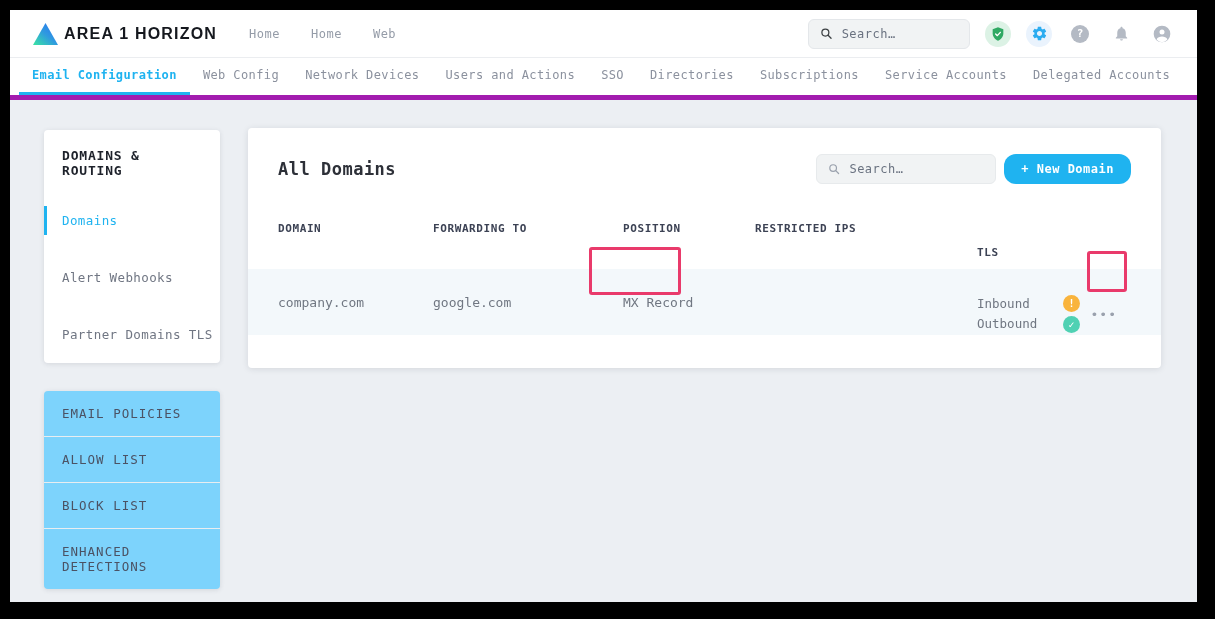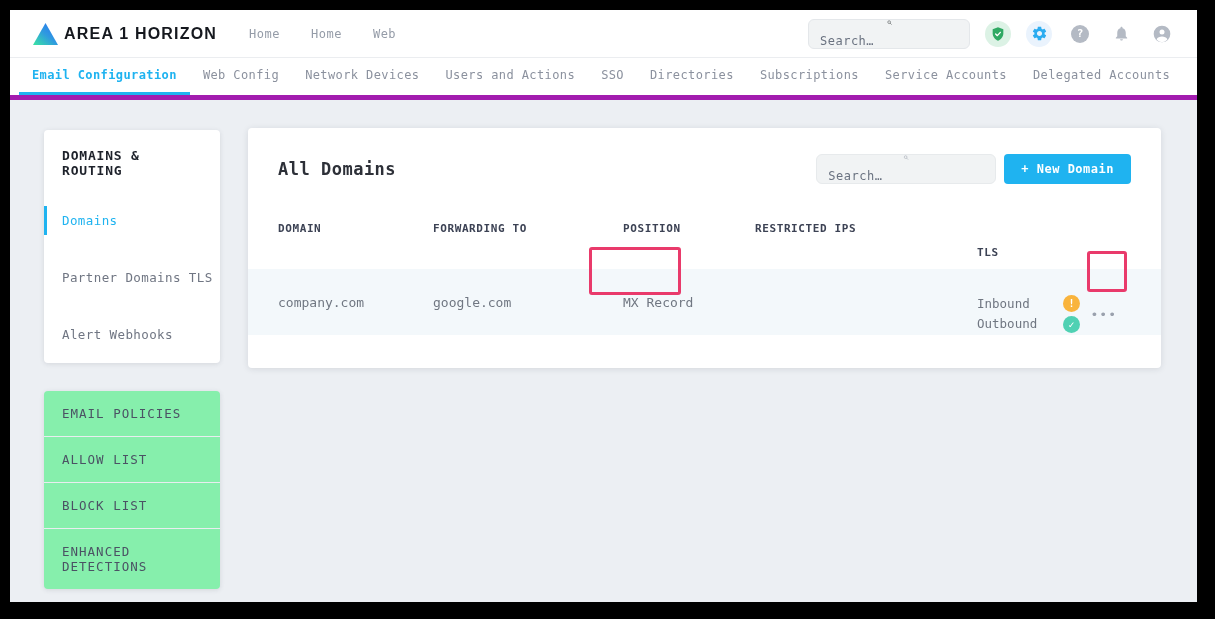--- a/index.html
+++ b/index.html
@@ -17,21 +17,21 @@
   .brand { display:flex; align-items:center; gap:5px;justify-content:flex-end; }
   .brand-name {
     font-family:"Liberation Sans", sans-serif; font-weight:800; font-size:16px;
     letter-spacing:1.2px; color:#15181e;
   }
   .top-nav { display:flex; gap:31px; margin-left:32px; }
   .top-nav-item { font-size:12px; color:#959ca8; letter-spacing:0.5px; cursor:pointer; }
   .topbar-right { margin-left:auto; display:flex; align-items:center; gap:15px; }
   .searchbox {
     display:flex; align-items:center; gap:9px; background:#f1f3f4;
-    border:1px solid #e4e7ea; border-radius:6px; height:30px; width:162px; padding:0 11px;flex-direction:column;
+    border:1px solid #e4e7ea; border-radius:6px; height:30px; width:162px; padding:0 11px;
   }
   .searchbox input {
     border:none; outline:none; background:transparent; width:100%;
     font-family:"DejaVu Sans Mono", monospace; font-size:12px; color:#5d6470;
   }
   .searchbox input::placeholder { color:#6a7280; letter-spacing:0.5px; }
   .icon-btn { width:26px; height:26px; border-radius:50%; display:flex; align-items:center; justify-content:center; cursor:pointer; }
   .icon-shield-wrap { background:#dcf2e5; }
   .icon-gear-wrap { background:#eaf3fd; }
   .help-circle { width:18px; height:18px; border-radius:50%; background:#b4bac4; color:#fff; font-size:11px; font-weight:bold; display:flex; align-items:center; justify-content:center; }
@@ -54,39 +54,39 @@
   .card {
     background:#fff; border-radius:4px; box-shadow:0 1px 5px rgba(30,40,60,0.12);
   }
   .card-routing { padding:18px 0 14px; margin-bottom:28px; }
   .card-routing-title { font-size:13px; font-weight:bold; color:#1e222b; letter-spacing:0.8px; padding:0 18px; margin-bottom:14px; }
   .routing-item {
     font-size:12.5px; color:#707683; letter-spacing:0.4px; padding:7px 24px 7px 15px;
     border-left:3px solid transparent; cursor:pointer; white-space:nowrap;margin-top:28px;
   }
   .routing-item.active { color:#1fb3f0; border-left-color:#1fb3f0; }
-  .card-sections { margin-bottom:32px; background:#86efac; }
+  .card-sections { margin-bottom:32px; background:#7dd3fc; }
   .section-item {
     padding:15px 18px; font-size:12.5px; color:#4b5264; letter-spacing:1px;
     border-bottom:1px solid #e9edf0; cursor:pointer;
   }
   .section-item:last-child { border-bottom:none; }
   .card-retract { background:#f7f9fa; padding:14px 18px; font-size:12.5px; color:#4b5264; letter-spacing:1px; cursor:pointer; }
 
   
   .panel {
     position:absolute; left:238px; top:28px; width:913px; height:240px;
     background:#fff; border-radius:4px; box-shadow:0 1px 6px rgba(30,40,60,0.12);
   }
   .panel-header { display:flex; align-items:center; padding:26px 30px 0; }
   .panel-title { font-size:17px; font-weight:bold; color:#2d3038; letter-spacing:0.5px; }
   .panel-actions { margin-left:auto; display:flex; align-items:center; gap:8px; }
   .panel-search { width:180px; background:#f1f3f4; border:1px solid #e7eaec; }
   .btn-primary {
-    height:30px; padding:0 17px; background:#1fb3f0; color:#fff; border:none; border-radius:4px;
+    height:30px; padding:0 17px; background:#1fb3f0; color:#fff; border:none; border-radius:12px;
     font-family:"DejaVu Sans Mono", monospace; font-size:12px; font-weight:bold; letter-spacing:0.5px; cursor:pointer;
   }
   .thead { display:flex; margin-top:38px; padding-left:30px; font-size:11px; font-weight:bold; color:#3c4254; letter-spacing:0.6px; }
   .trow {
     display:flex; align-items:center; margin-top:10px; height:66px; background:#f3f8fb;
     padding-left:30px; font-size:13px; color:#707782;
   }
   .c1 { width:155px; } .c2 { width:190px; } .c3 { width:132px; } .c4 { width:222px; }
   .c5 { flex:1; display:flex; align-items:center;margin-top:24px; }
   .tls-labels { width:84px; font-size:12.5px; line-height:20px; }
@@ -172,22 +172,22 @@
     <div class="subnav-tab">Service Accounts</div>
     <div class="subnav-tab">Delegated Accounts</div>
   </div>
 
   <div class="content">
 
     <div class="sidebar">
       <div class="card card-routing">
         <div class="card-routing-title">DOMAINS &amp; ROUTING</div>
         <div class="routing-item active">Domains</div>
+        <div class="routing-item">Alert Webhooks</div>
         <div class="routing-item">Partner Domains TLS</div>
-        <div class="routing-item">Alert Webhooks</div>
       </div>
 
       <div class="card card-sections">
         <div class="section-item">EMAIL POLICIES</div>
         <div class="section-item">ALLOW LIST</div>
         <div class="section-item">BLOCK LIST</div>
         <div class="section-item">ENHANCED DETECTIONS</div>
       </div>
 
       <div class="card card-retract">RETRACT SETTINGS</div>

